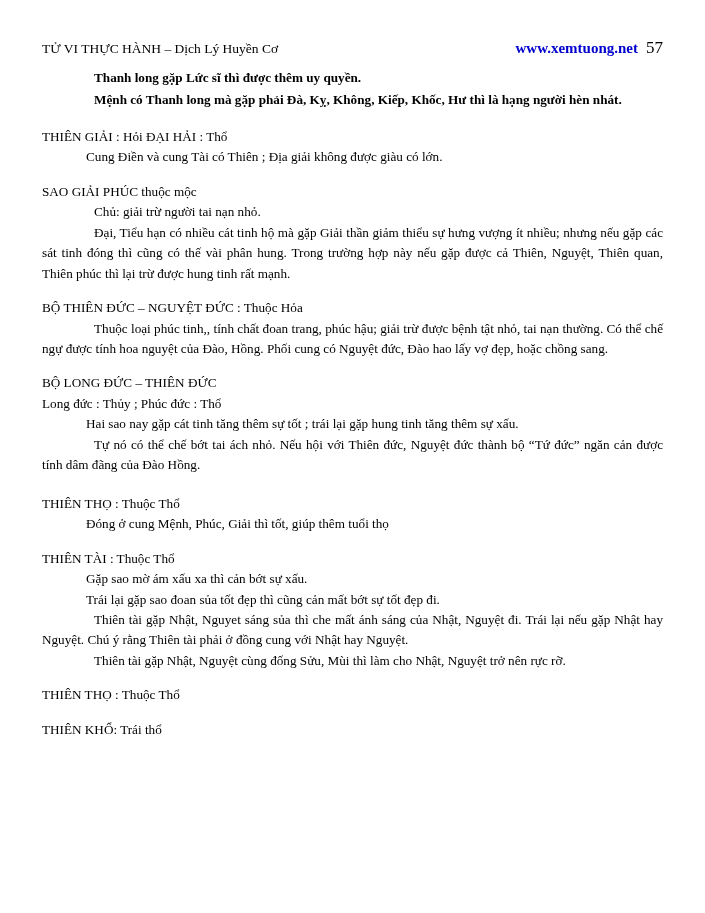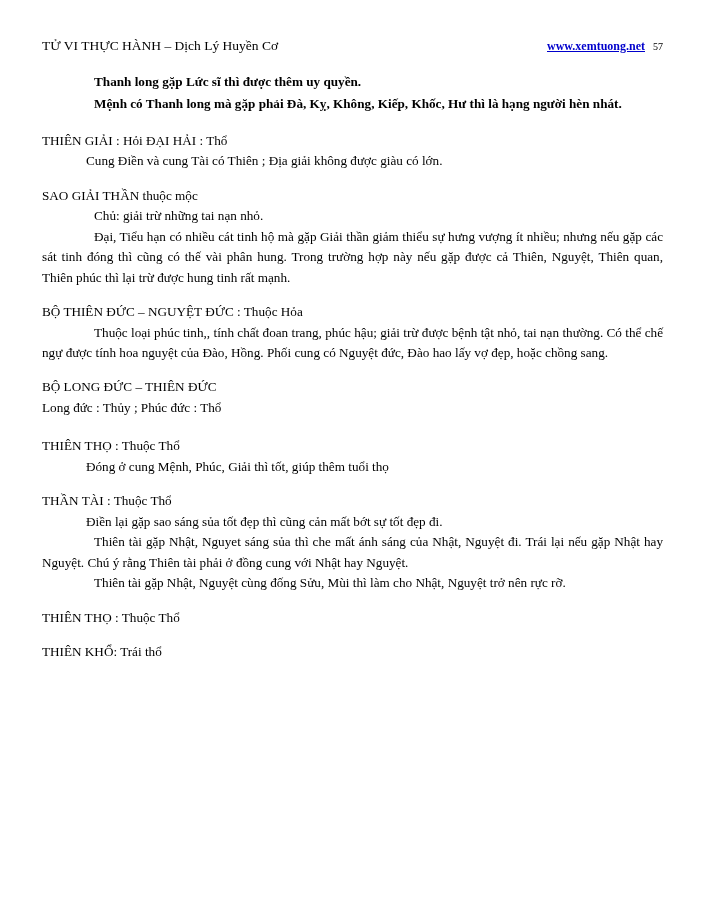--- a/index.html
+++ b/index.html
@@ -20,35 +20,34 @@
     box-sizing: border-box;
     padding: 38px 42px 20px 42px;
     position: relative;
   }
   
   .header {
     display: flex;
     align-items: baseline;
     justify-content: space-between;
     font-size: 13.5px;
-    margin-bottom: 18px;
+    margin-bottom: 10px;
   }
   .header-left {
     white-space: nowrap;
   }
   .header-url {
     color: #0000cc;
     font-weight: bold;
-    text-decoration: underline;
-    font-size: 12px;
+    font-size: 15px;
     text-align: right;
   }
   .header-page {
     margin-left: 8px;
-    font-size: 10px;
+    font-size: 17px;
   }
 
   
   .content {
     font-size: 13.2px;
     line-height: 1.55;
   }
   p {
     margin: 0;
   }
@@ -89,43 +88,46 @@
     <p class="indent-1 block">Thanh long gặp Lức sĩ thì được thêm uy quyền.</p>
     <p class="indent-1 block">Mệnh có Thanh long mà gặp phải Đà, Kỵ, Không, Kiếp, Khốc, Hư thì là hạng người hèn nhát.</p>
 
     <div class="gap-md"></div>
 
     <p class="centered">THIÊN GIẢI : Hỏi ĐẠI HẢI : Thổ</p>
     <p class="indent-2">Cung Điền và cung Tài có Thiên ; Địa giải không được giàu có lớn.</p>
 
     <div class="gap-md"></div>
 
-    <p class="centered">SAO GIẢI THẦN  thuộc mộc</p>
-    <p class="indent-1">Chủ: giải trừ những tai nạn nhỏ.</p>
+    <p class="centered">SAO GIẢI PHÚC  thuộc mộc</p>
+    <p class="indent-1">Chủ: giải trừ người tai nạn nhỏ.</p>
     <p class="para">Đại, Tiểu hạn có nhiều cát tinh hộ mà gặp Giải thần giảm thiểu sự hưng vượng ít nhiều; nhưng nếu gặp các sát tinh đóng thì cũng có thế vài phân hung. Trong trường hợp này nếu gặp được cả Thiên, Nguyệt, Thiên quan, Thiên phúc thì lại trừ được hung tinh rất mạnh.</p>
 
     <div class="gap-md"></div>
 
     <p class="centered">BỘ THIÊN ĐỨC – NGUYỆT ĐỨC : Thuộc Hỏa</p>
     <p class="para">Thuộc loại phúc tinh,, tính chất đoan trang, phúc hậu; giải trừ được bệnh tật nhỏ, tai nạn thường. Có thể chế ngự được tính hoa nguyệt của Đào, Hồng. Phối cung có Nguyệt đức, Đào hao lấy vợ đẹp, hoặc chồng sang.</p>
 
     <div class="gap-md"></div>
 
     <p class="centered">BỘ LONG ĐỨC – THIÊN ĐỨC</p>
     <p class="centered">Long đức : Thủy ; Phúc đức : Thổ</p>
+    <p class="indent-2">Hai sao nay gặp cát tinh tăng thêm sự tốt ; trái lại gặp hung tinh tăng thêm sự xấu.</p>
+    <p class="para">Tự nó có thể chế  bớt  tai ách nhỏ. Nếu hội với Thiên đức, Nguyệt đức thành bộ “Tứ đức” ngăn cản được tính dâm đãng của Đào Hồng.</p>
 
     <div class="gap-lg"></div>
 
     <p class="centered">THIÊN THỌ :  Thuộc Thổ</p>
     <p class="indent-2">Đóng ở cung Mệnh, Phúc, Giải thì tốt, giúp thêm tuổi thọ</p>
 
     <div class="gap-md"></div>
 
-    <p class="centered">THẦN TÀI : Thuộc Thổ</p>
-    <p class="indent-2">Điền lại gặp sao sáng sủa tốt đẹp thì cũng cản mất bớt sự tốt đẹp đi.</p>
+    <p class="centered">THIÊN TÀI : Thuộc Thổ</p>
+    <p class="indent-2">Gặp sao mờ ám xấu xa thì cản bớt sự xấu.</p>
+    <p class="indent-2">Trái lại gặp sao đoan sủa tốt đẹp thì cũng cản mất bớt sự tốt đẹp đi.</p>
     <p class="para">Thiên tài gặp Nhật, Nguyet sáng sủa thì che mất ánh sáng của Nhật, Nguyệt đi. Trái lại nếu gặp Nhật hay Nguyệt. Chú ý rằng Thiên tài phải ở đồng cung với Nhật hay Nguyệt.</p>
     <p class="para">Thiên tài gặp Nhật, Nguyệt cùng đống Sửu, Mùi thì làm cho Nhật, Nguyệt trở nên rực rỡ.</p>
 
     <div class="gap-md"></div>
 
     <p class="centered">THIÊN THỌ : Thuộc Thổ</p>
 
     <div class="gap-md"></div>
 
     <p class="centered">THIÊN KHỔ: Trái thổ</p>

